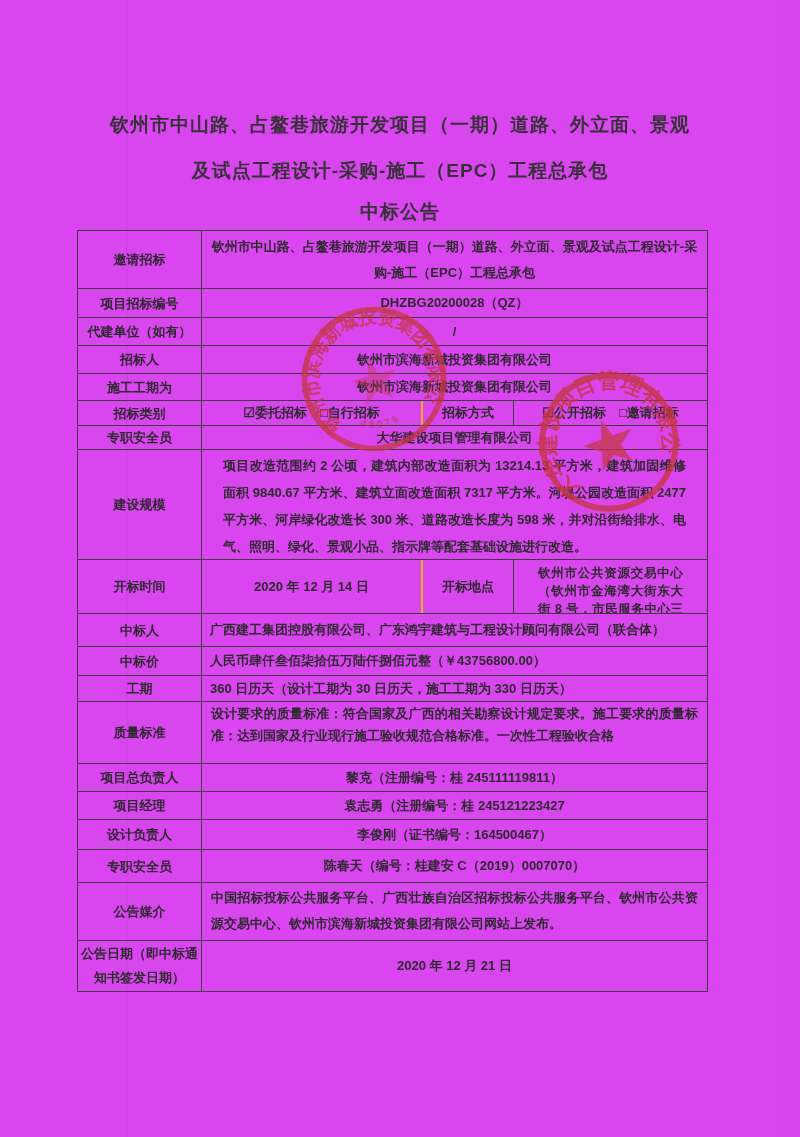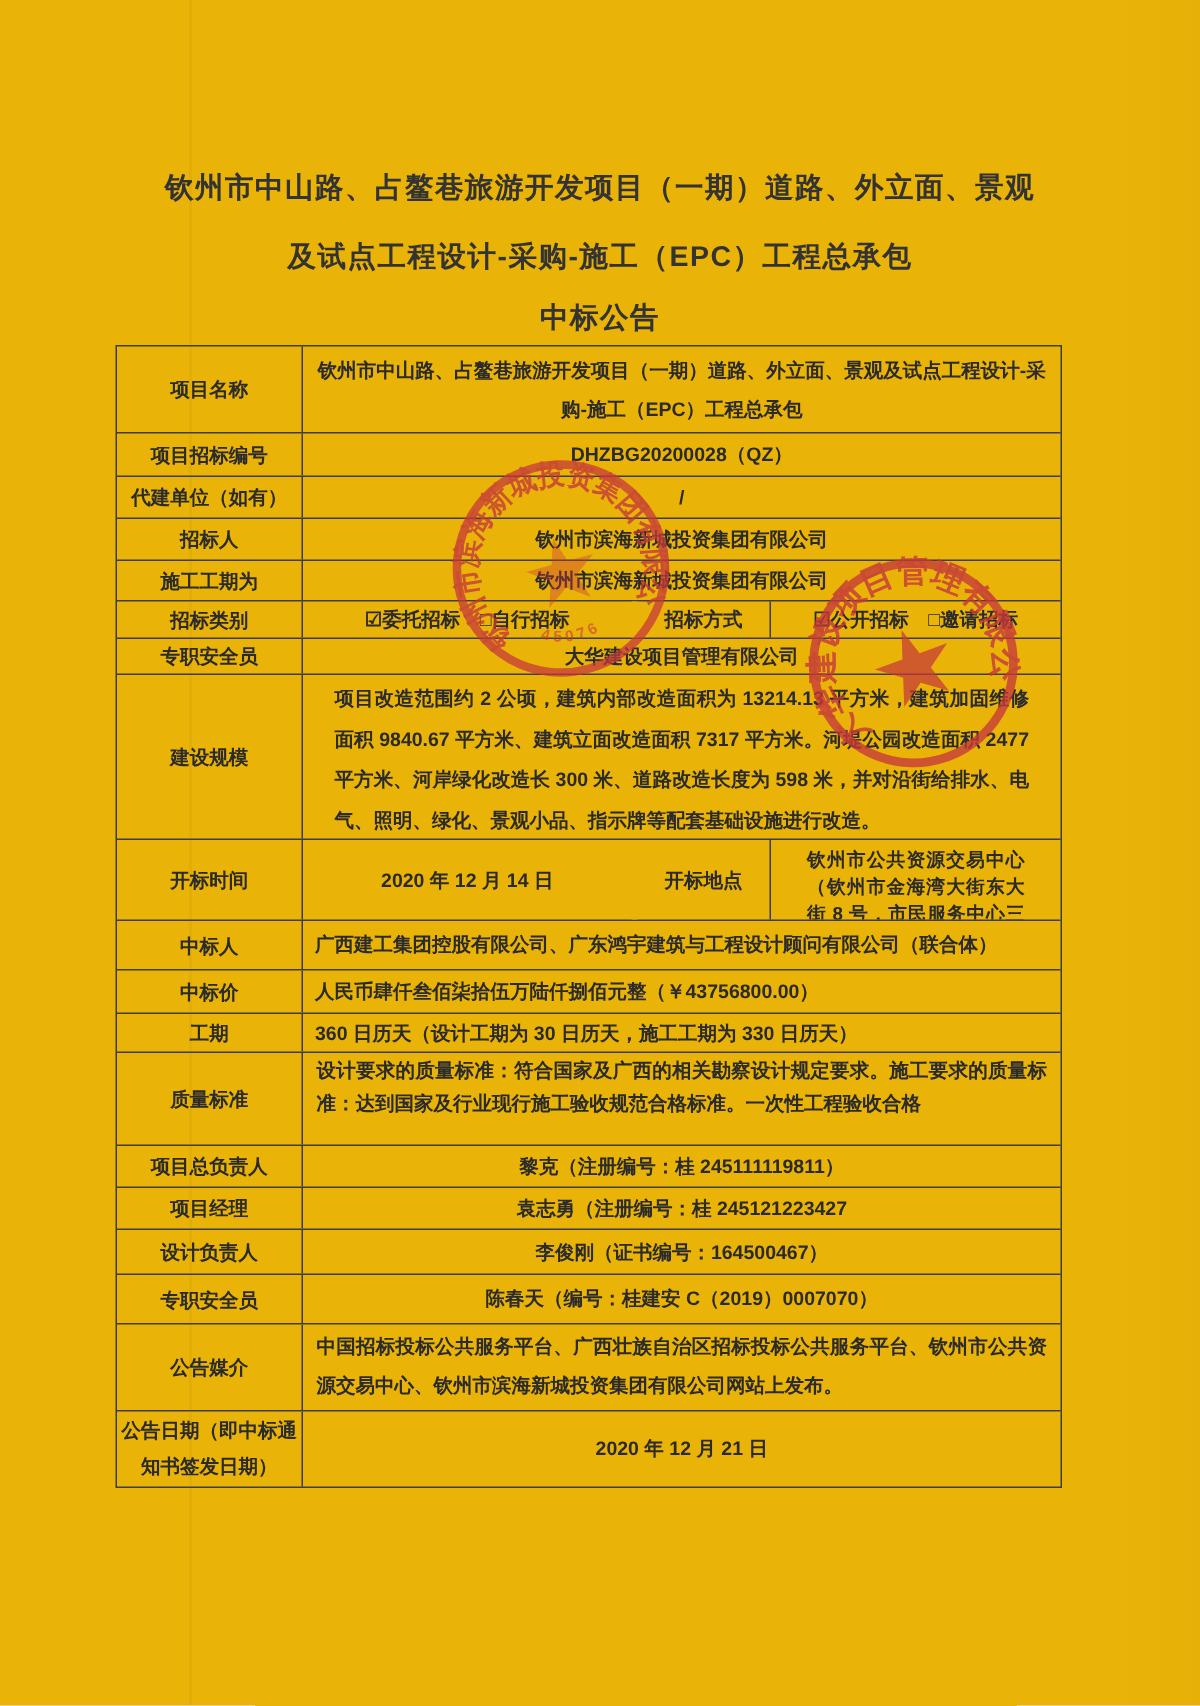--- a/index.html
+++ b/index.html
@@ -1,20 +1,20 @@
 <!DOCTYPE html>
 <html><head>
 <meta charset="utf-8">
 <style>
   html,body{margin:0;padding:0;background:#e8e8e8;}
   .page{
     position:relative;
     width:800px;height:1137px;
     margin:0 auto;
-    background:#eab308;
+    background:#d946ef;
     font-family:"Liberation Sans",sans-serif;
     color:#2d2d2d;
     overflow:hidden;
   }
   
   .crease{position:absolute;top:0;left:126px;width:2px;height:100%;background:rgba(0,0,0,0.03);}
   .shade{position:absolute;top:0;right:0;width:60px;height:100%;background:linear-gradient(to right,rgba(0,0,0,0),rgba(0,0,0,0.015));}
 
   .title-line{
     position:absolute;left:0;width:100%;
@@ -42,21 +42,21 @@
   .value{flex:1;border-left:1px solid #3d3d3d;padding:2px 8px;}
   .center{justify-content:center;text-align:center;}
   .left{justify-content:flex-start;text-align:left;}
   .just p, .just{display:block;}
   .just{text-align:justify;}
   .lh27{line-height:27px;padding:2px 21px;}
   .lh30{line-height:22px;padding:1px 9px;}
   .lh26{line-height:26px;padding:2px 9px;}
   
   .v1{flex:0 0 220px;width:220px;border-left:1px solid #3d3d3d;padding:2px 6px;}
-  .lab2{flex:0 0 92px;width:92px;border-left:4px solid #eab308;justify-content:center;padding:1px 2px;}
+  .lab2{flex:0 0 92px;width:92px;border-left:2px solid #eab308;justify-content:center;padding:1px 2px;}
   .v2{flex:1;border-left:1px solid #3d3d3d;padding:2px 24px;font-size:12.5px;line-height:18px;}
 
   
   .stamp{position:absolute;pointer-events:none;}
   .stamp svg{display:block;}
   .stamp1{left:299px;top:304px;width:150px;height:150px;opacity:0.82;transform:rotate(-15deg);}
   .stamp2{left:537px;top:370px;width:144px;height:144px;opacity:0.85;transform:rotate(-20deg);}
   .seal-text{fill:#c5383b;font-family:"Liberation Sans",sans-serif;font-weight:700;}
 </style>
 </head>
@@ -66,21 +66,21 @@
   <div class="crease"></div>
   <div class="shade"></div>
 
   <div class="title-line t1">钦州市中山路、占鳌巷旅游开发项目（一期）道路、外立面、景观</div>
   <div class="title-line t3">中标公告</div>
   <div class="title-line t2">及试点工程设计-采购-施工（EPC）工程总承包</div>
 
   <div class="doc-table">
 
     <div class="tr" style="height:57px">
-      <div class="td label">项目名称</div>
+      <div class="td label">邀请招标</div>
       <div class="td value center" style="line-height:26px">钦州市中山路、占鳌巷旅游开发项目（一期）道路、外立面、景观及试点工程设计-采购-施工（EPC）工程总承包</div>
     </div>
 
     <div class="tr" style="height:29px">
       <div class="td label">项目招标编号</div>
       <div class="td value center">DHZBG20200028（QZ）</div>
     </div>
 
     <div class="tr" style="height:28px">
       <div class="td label">代建单位（如有）</div>

